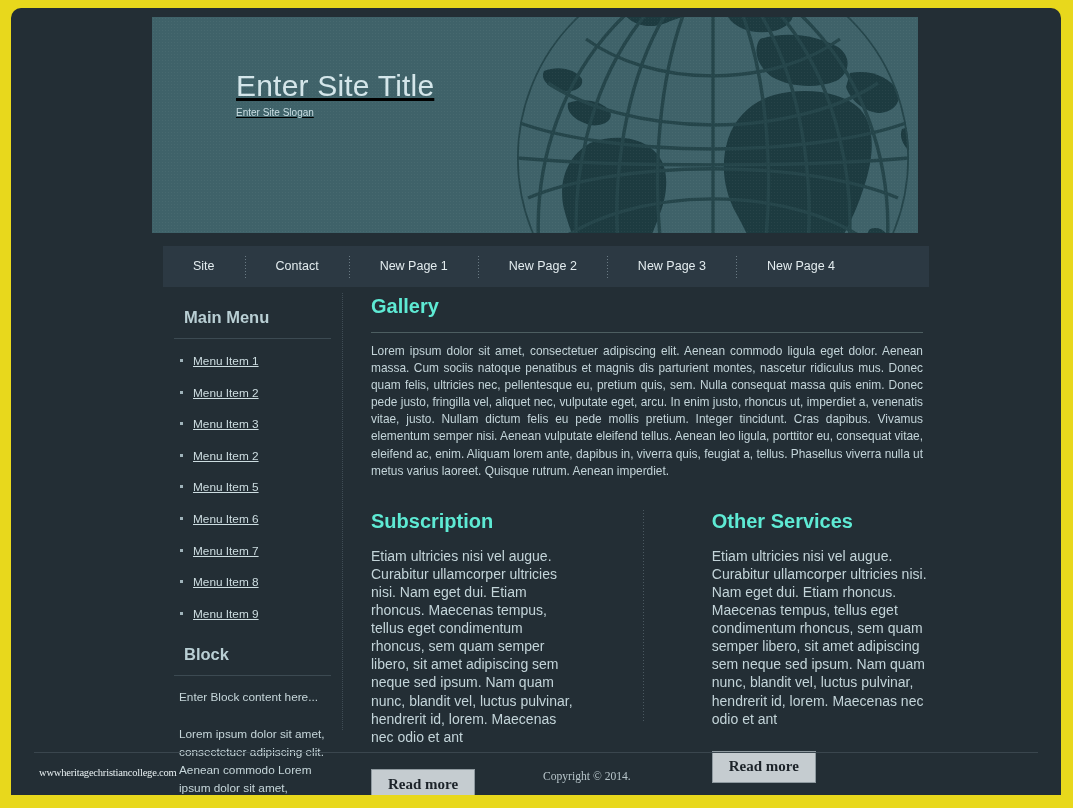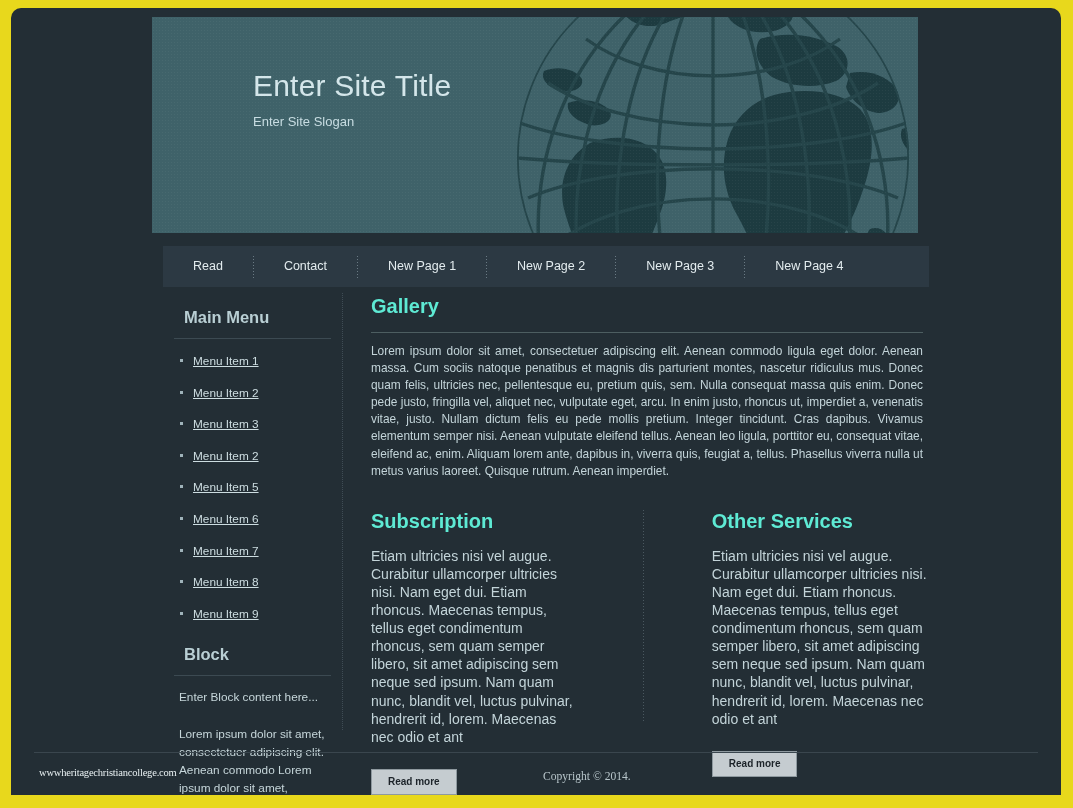--- a/index.html
+++ b/index.html
@@ -58,35 +58,35 @@
   }
   #banner svg.globe {
     position: absolute;
     right: -10px;
     top: -74px;
     width: 430px;
     height: 430px;
   }
   #banner-text {
     position: absolute;
-    left: 101px;
+    left: 84px;
     top: 51px;
     z-index: 5;
+    text-decoration: underline;
   }
   #site-title {
     color: #d4e6ea;
     font-size: 30px;
     font-weight: normal;
     letter-spacing: 0.2px;
     line-height: 36px;
   }
   #site-slogan {
     color: #c8dde2;
-    font-size: 13px;
-    margin-top: 9px;
+    font-size: 10px;
     line-height: 18px;
   }
 
   
   #nav {
     position: absolute;
     left: 152px;
     top: 238px;
     width: 766px;
     height: 41px;
@@ -234,25 +234,25 @@
     font-size: 14px;
     line-height: 18.1px;
     margin-top: 13px;
   }
   .read-more {
     display: inline-block;
     margin-top: 23px;
     background: #c5ccd0;
     border: 1px solid #8e999f;
     color: #1c2329;
-    font-size: 10px;
+    font-size: 15px;
     font-weight: bold;
     padding: 6px 16px 7px 16px;
     cursor: pointer;
-    font-family: Liberation Sans, sans-serif;
+    font-family: Liberation Serif, serif;
   }
 
   
   #footer-rule {
     position: absolute;
     left: 23px;
     top: 744px;
     width: 1004px;
     height: 1px;
     background: #3a464e;
@@ -366,21 +366,21 @@
 
       <div class="dots"></div>
 
       <div id="banner-text">
         <div id="site-title">Enter Site Title</div>
         <div id="site-slogan">Enter Site Slogan</div>
       </div>
     </div>
 
     <nav id="nav">
-      <a class="nav-item">Read</a>
+      <a class="nav-item">Site</a>
       <span class="nav-sep"></span>
       <a class="nav-item">Contact</a>
       <span class="nav-sep"></span>
       <a class="nav-item">New Page 1</a>
       <span class="nav-sep"></span>
       <a class="nav-item">New Page 2</a>
       <span class="nav-sep"></span>
       <a class="nav-item">New Page 3</a>
       <span class="nav-sep"></span>
       <a class="nav-item">New Page 4</a>

